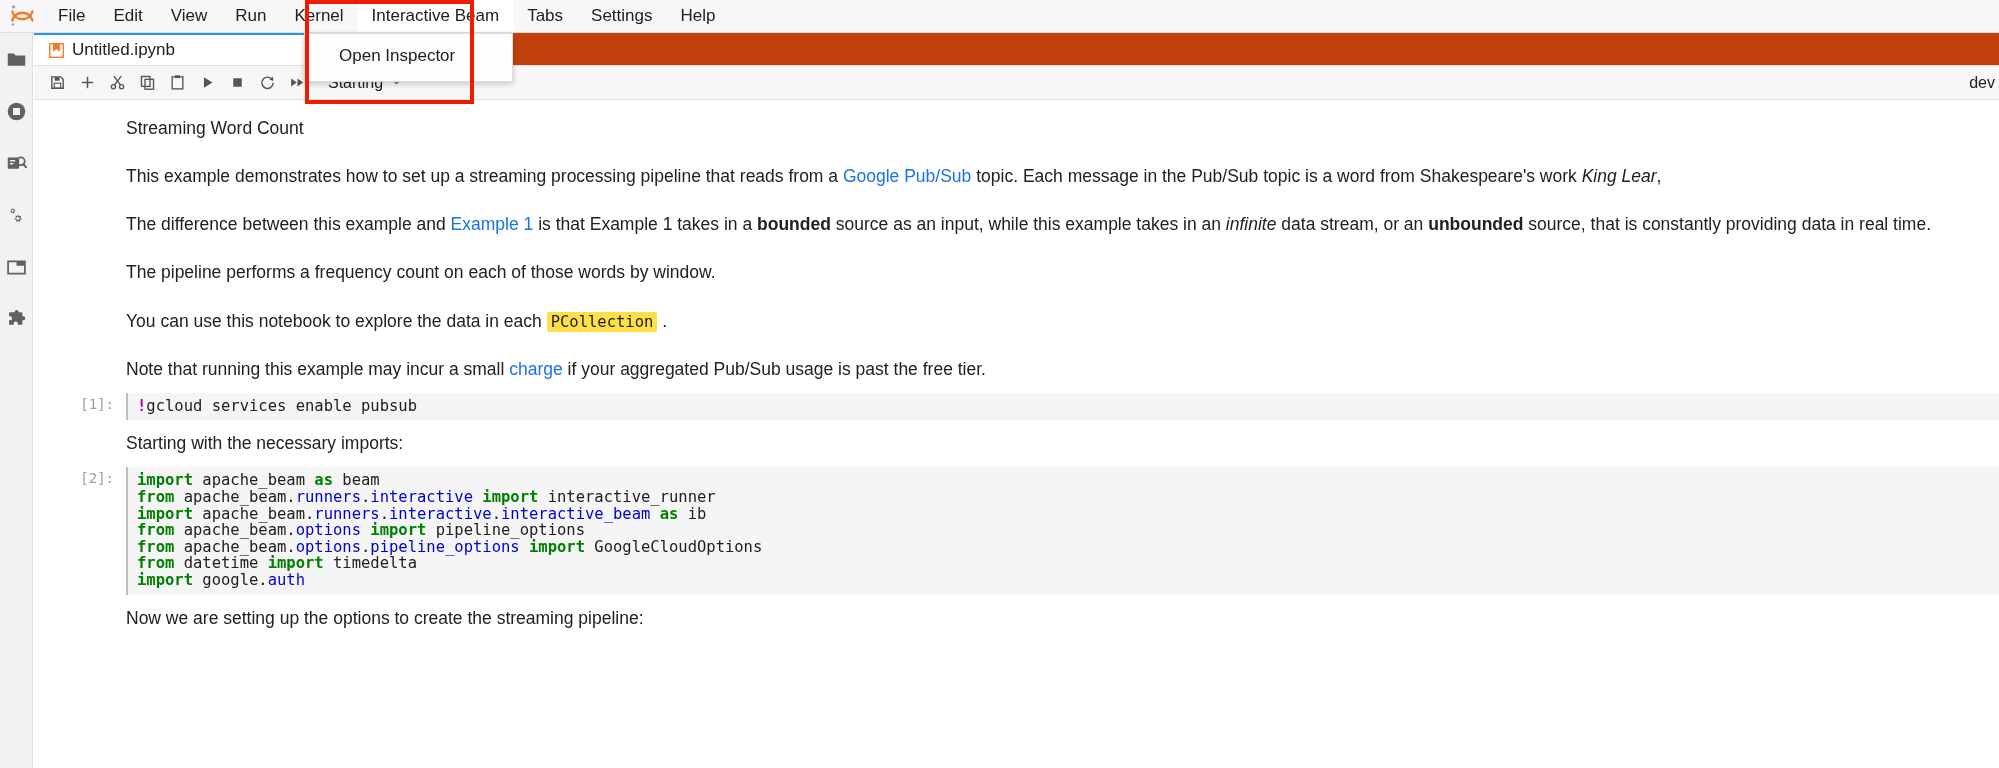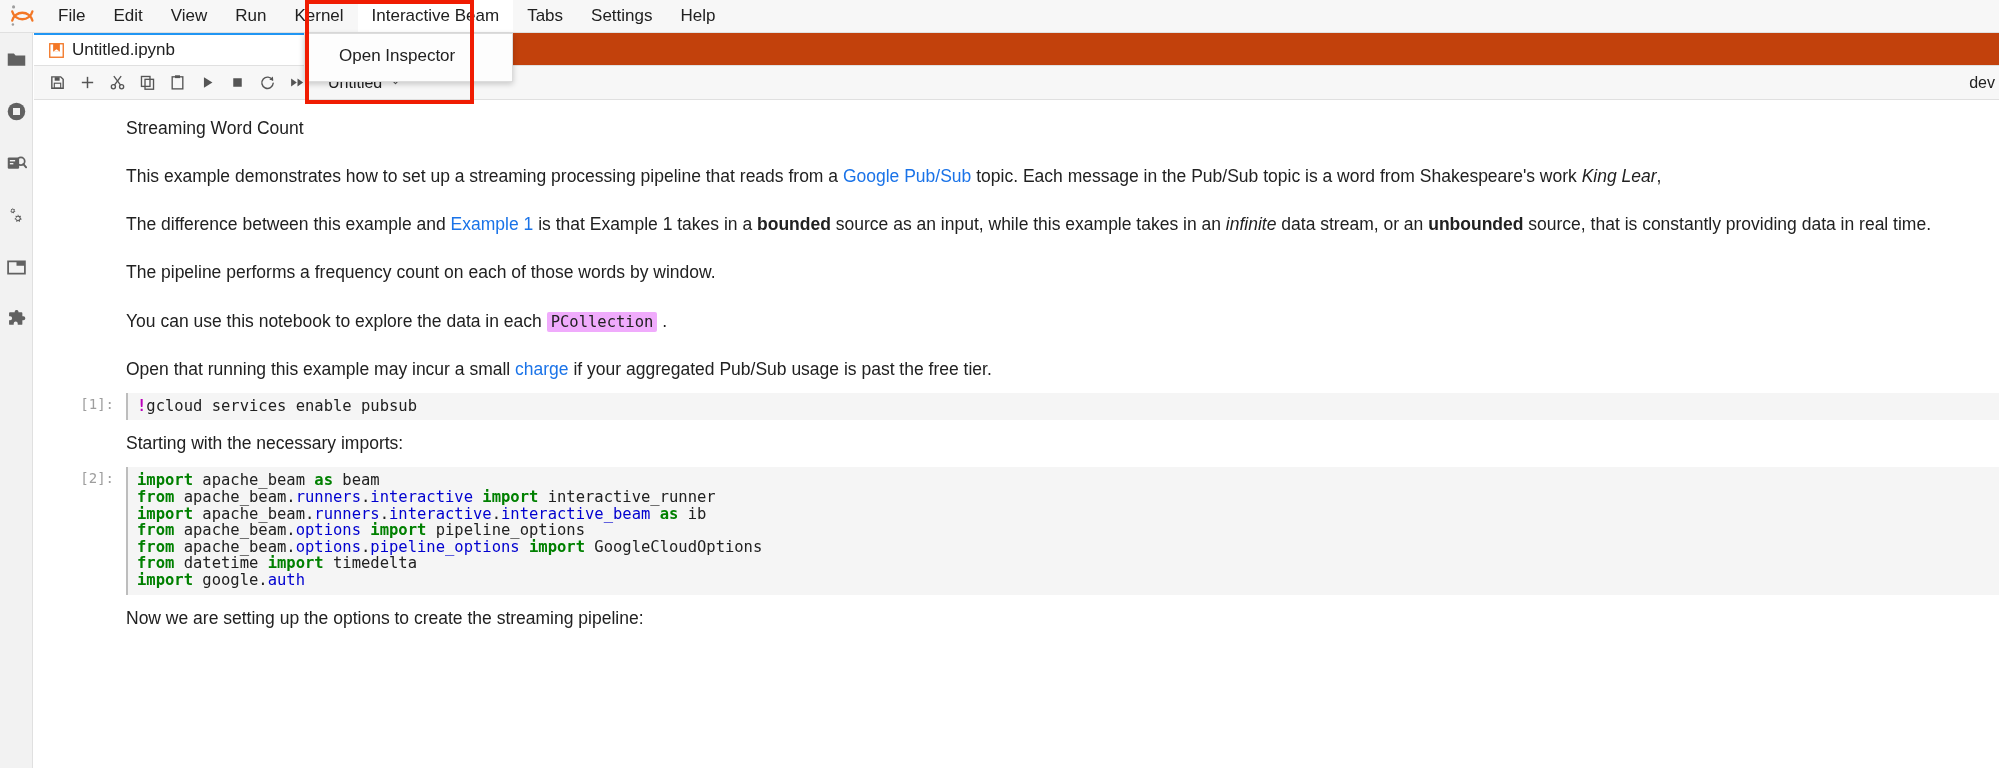--- a/index.html
+++ b/index.html
@@ -185,21 +185,21 @@
     font-size: 17.5px;
     line-height: 1.55;
     color: #212121;
   }
   .md-body p { margin: 0 0 21px 0; }
   .md-body p:last-child { margin-bottom: 0; }
   a.link { color: #1a73e8; text-decoration: none; }
   code.inline {
     font-family: "DejaVu Sans Mono", monospace;
     font-size: 15.5px;
-    background: #f0abfc;
+    background: #fde047;
     padding: 1px 4px;
     border-radius: 2px;
     color: #212121;
   }
   .bold { font-weight: bold; text-align: center; }
   .ital { font-style: italic; }
 
   .code-wrap {
     flex: 1 1 auto;
     background: #f5f5f5;
@@ -403,21 +403,21 @@
       </div>
 
       <div class="tb-btn">
         <svg width="17" height="17" viewBox="0 0 24 24" aria-hidden="true">
           <path d="M3 6.5 L11 12 L3 17.5 Z" fill="#555"></path>
           <path d="M12 6.5 L20 12 L12 17.5 Z" fill="#555"></path>
         </svg>
       </div>
 
       <div class="celltype">
-        <span>Untitled</span>
+        <span>Starting</span>
         <span>
           <svg width="13" height="13" viewBox="0 0 24 24" aria-hidden="true">
             <path d="M5 9 L12 16 L19 9" fill="none" stroke="#555" stroke-width="2" stroke-linecap="round" stroke-linejoin="round"></path>
           </svg>
         </span>
       </div>
 
       <div class="tb-spacer"></div>
 
       <div class="kernel-status">dev</div>
@@ -435,21 +435,21 @@
             </p>
 
             <p><span>This example demonstrates how to set up a streaming processing pipeline that reads from a </span><a class="link" href="#">Google Pub/Sub</a><span> topic. Each message in the Pub/Sub topic is a word from Shakespeare's work </span><span class="ital">King Lear</span><span>,</span></p>
 
             <p><span>The difference between this example and </span><a class="link" href="#">Example 1</a><span> is that Example 1 takes in a </span><span class="bold">bounded</span><span> source as an input, while this example takes in an </span><span class="ital">infinite</span><span> data stream, or an </span><span class="bold">unbounded</span><span> source, that is constantly providing data in real time.</span></p>
 
             <p><span>The pipeline performs a frequency count on each of those words by window.</span></p>
 
             <p><span>You can use this notebook to explore the data in each </span><code class="inline">PCollection</code><span> .</span></p>
 
-            <p><span>Open that running this example may incur a small </span><a class="link" href="#">charge</a><span> if your aggregated Pub/Sub usage is past the free tier.</span></p>
+            <p><span>Note that running this example may incur a small </span><a class="link" href="#">charge</a><span> if your aggregated Pub/Sub usage is past the free tier.</span></p>
 
           </div>
         </div>
 
         <div class="cell">
           <div class="prompt">[1]:</div>
           <div class="code-wrap">
             <pre class="code"><span class="k-bang">!</span><span>gcloud services enable pubsub</span></pre>
           </div>
         </div>

